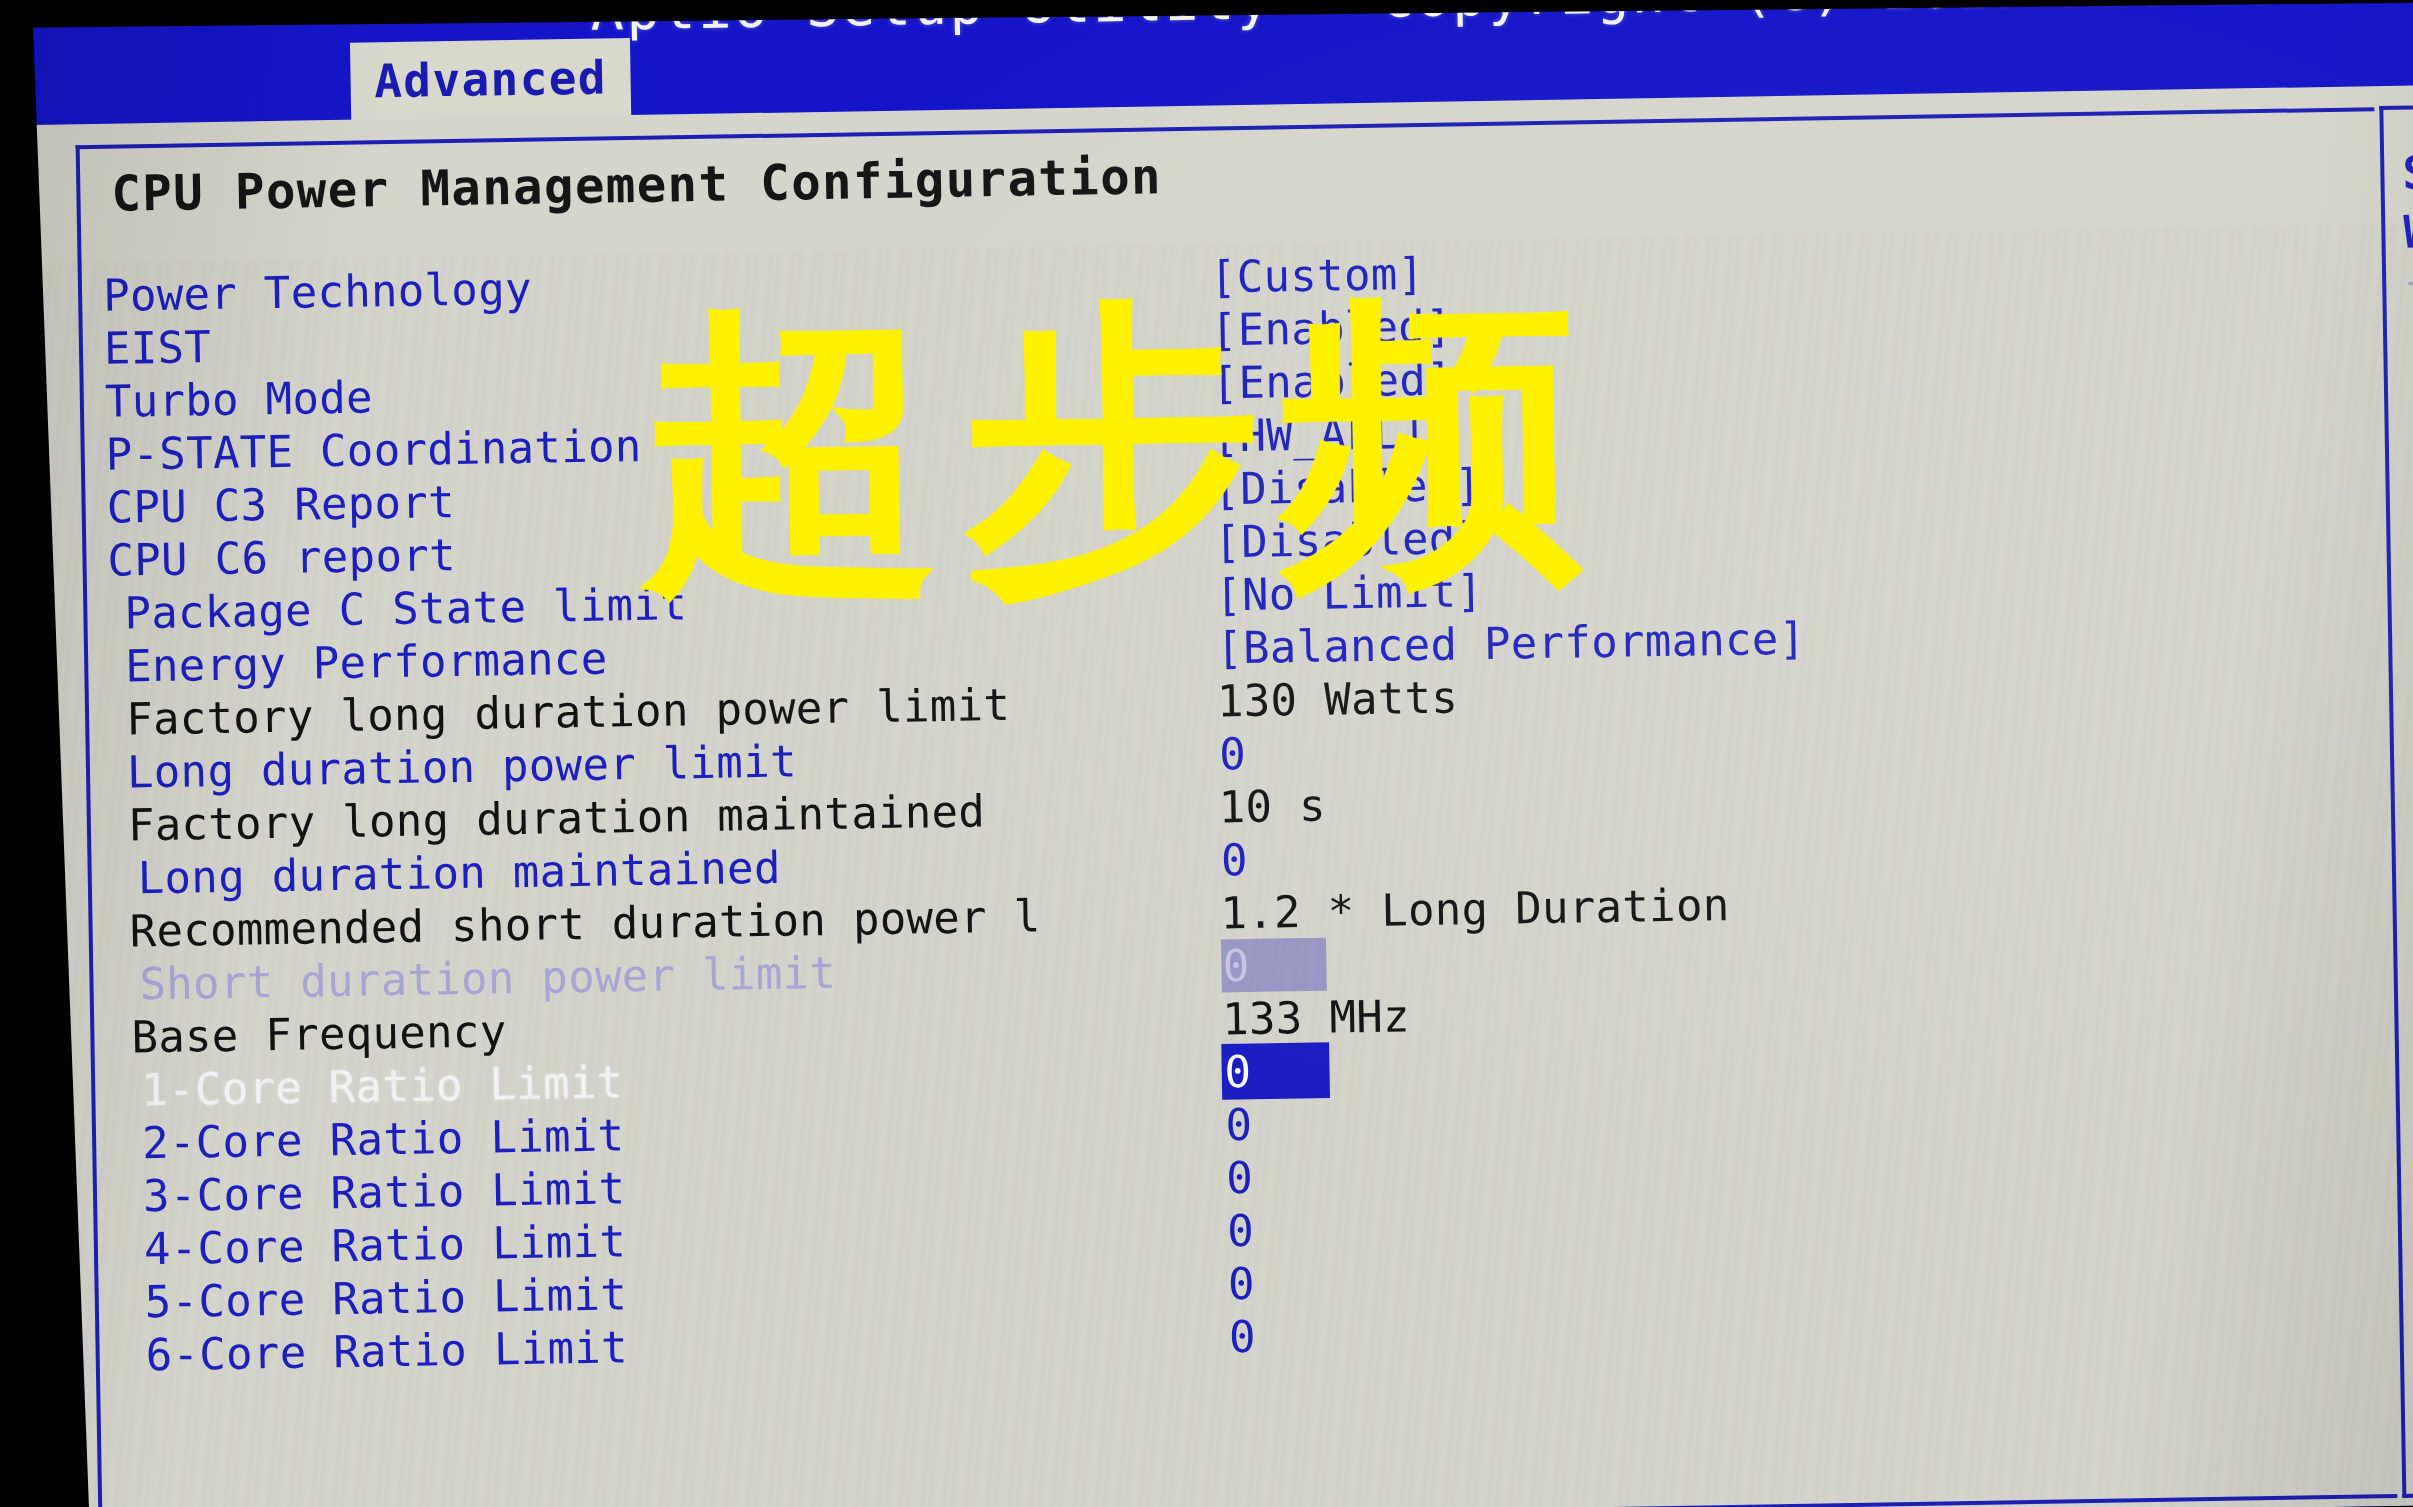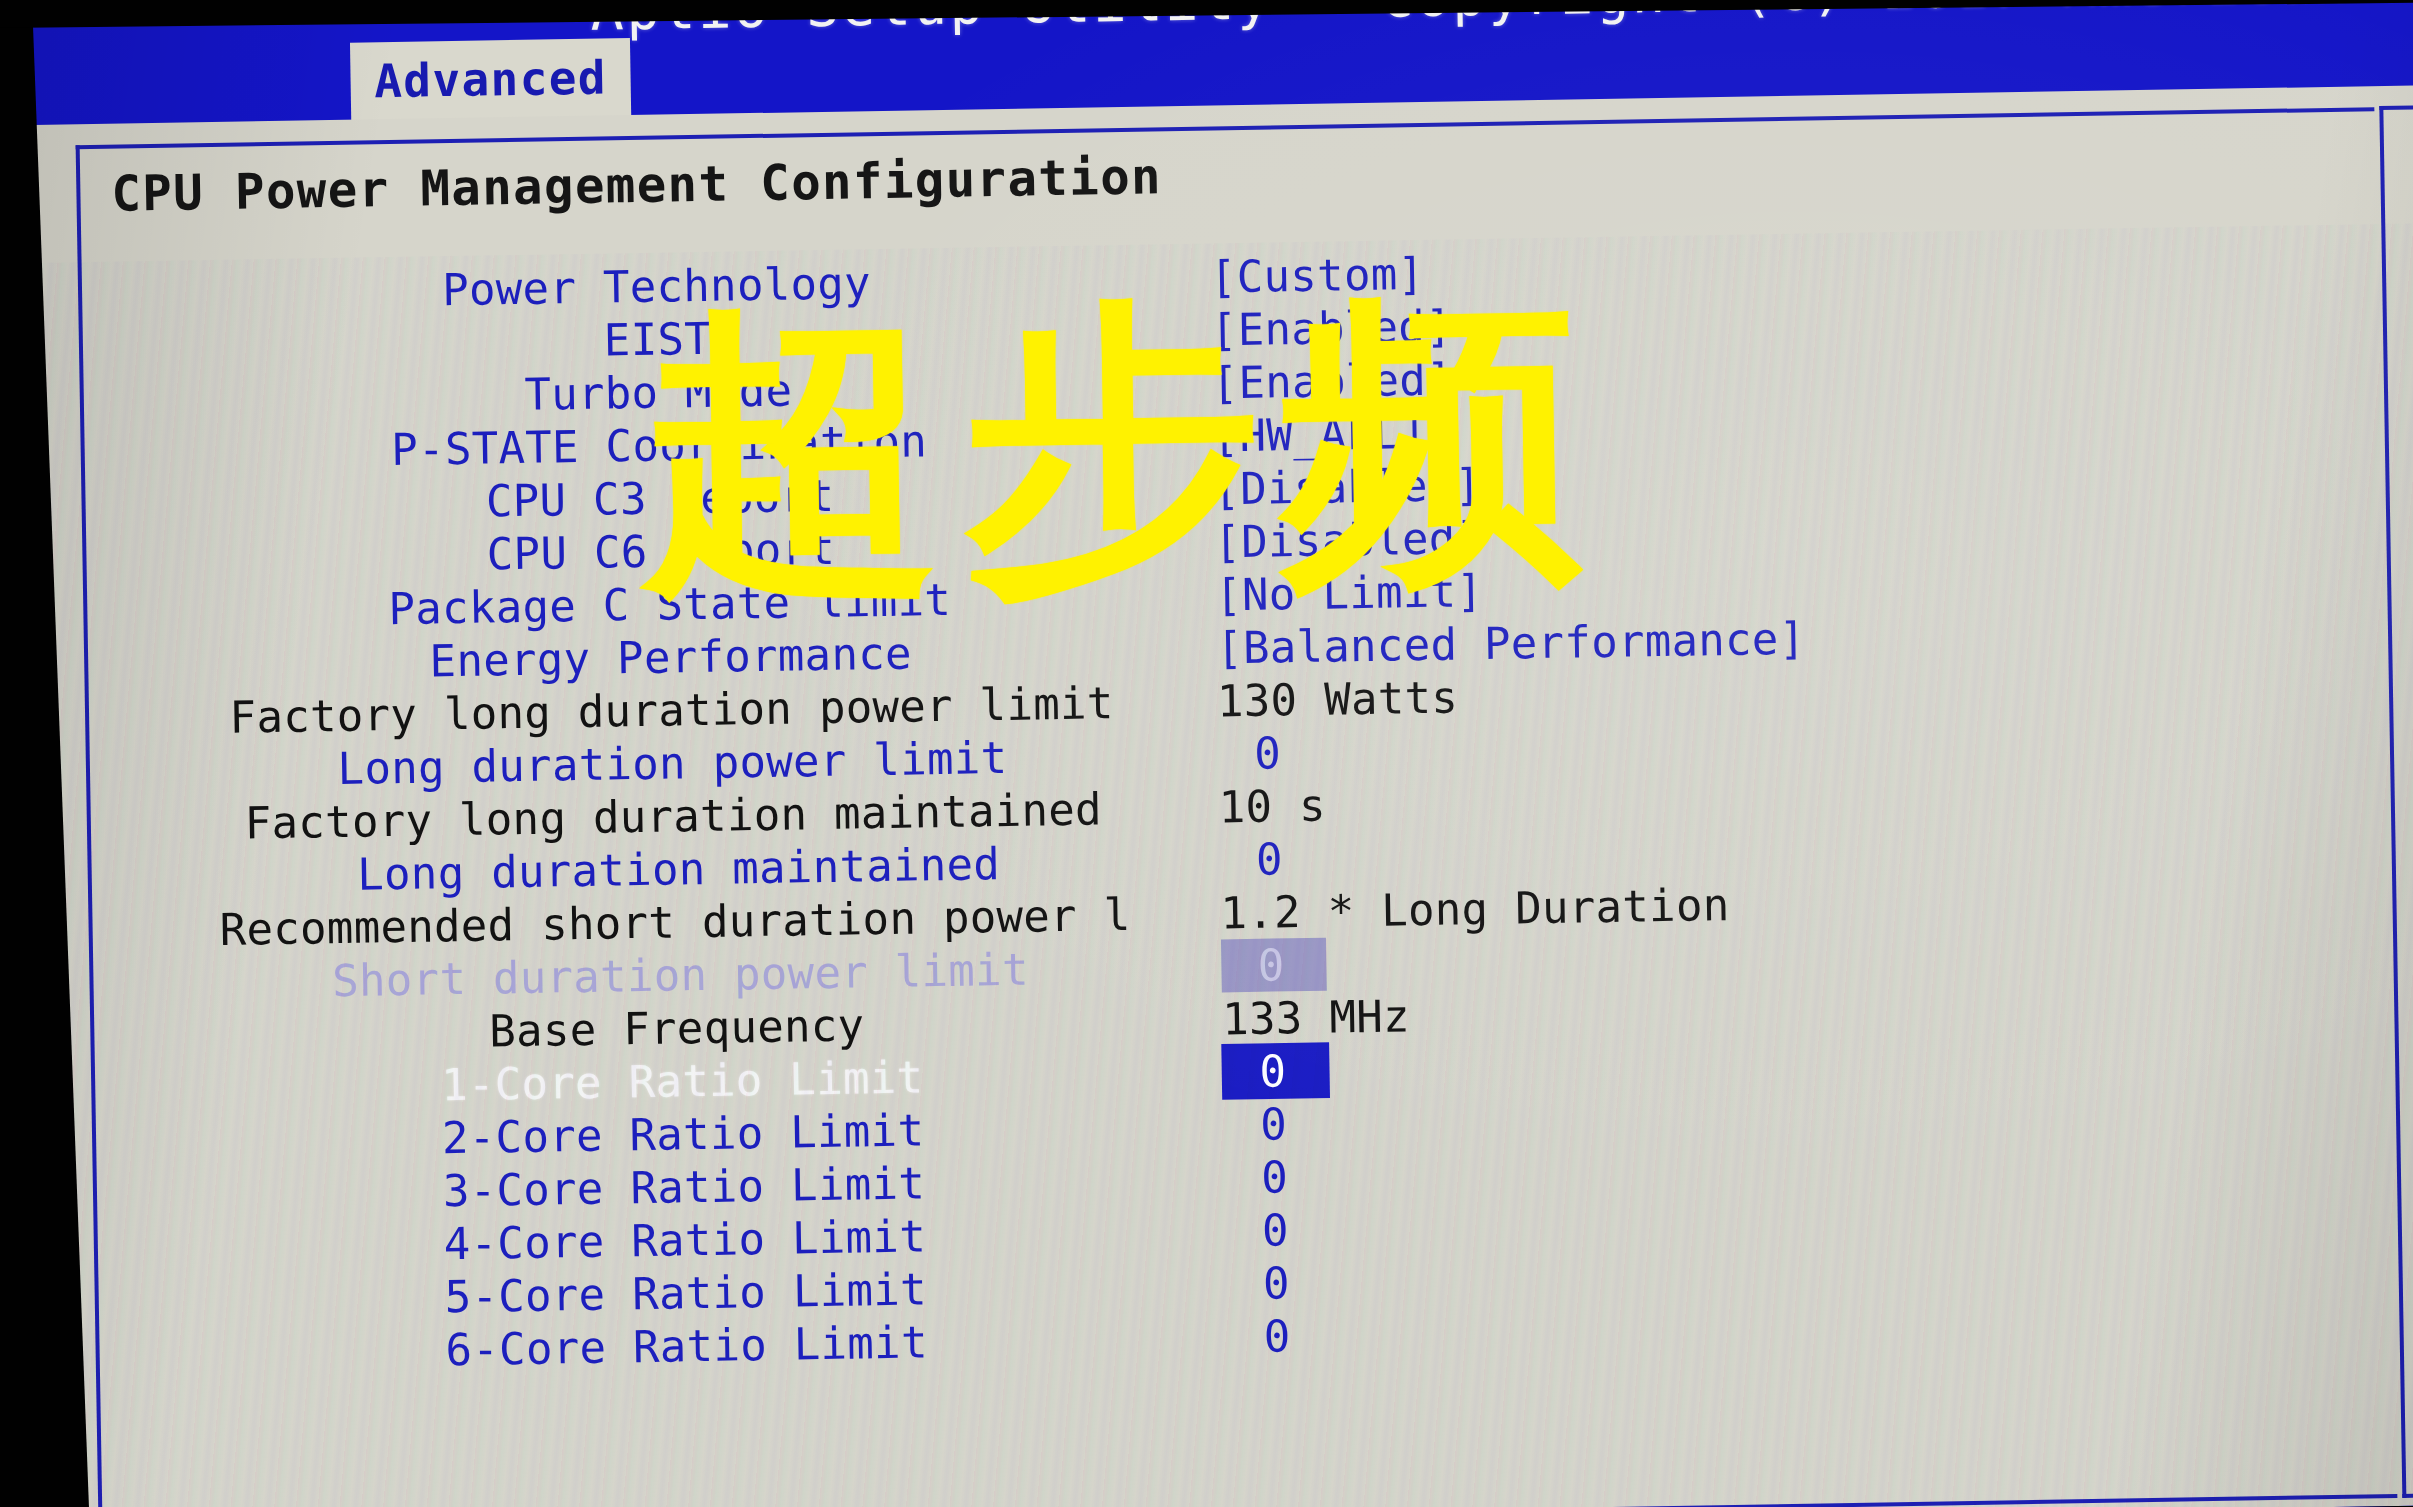--- a/index.html
+++ b/index.html
@@ -12,21 +12,20 @@
     font-family: "DejaVu Sans Mono", "Liberation Mono", monospace;
   }
 
   
   #photo {
     position: relative;
     width: 2413px;
     height: 1508px;
     background: #020202;
     overflow: hidden;
-    text-align: center;
   }
 
   
   #screen {
     position: absolute;
     left: 31px;
     top: -12.6px;
     width: 2425px;
     height: 1558px;
     background: #1112c4;

